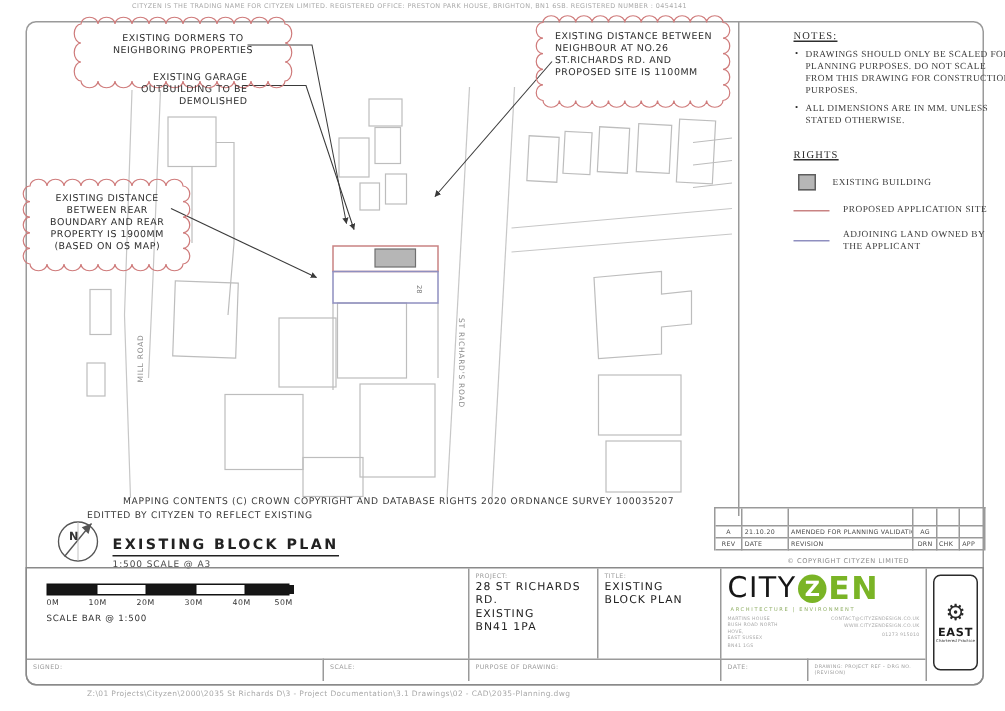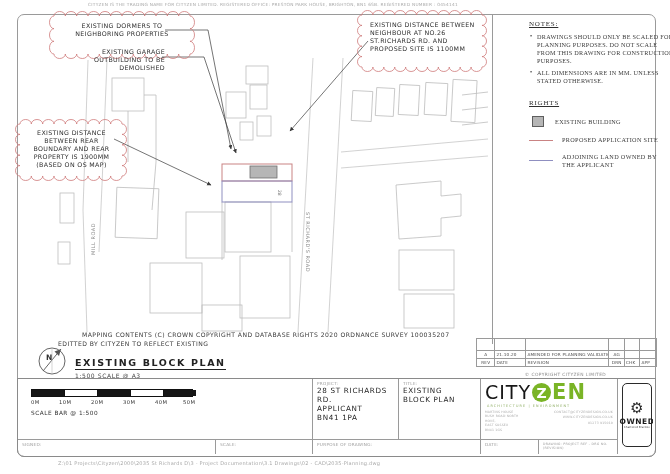--- a/index.html
+++ b/index.html
@@ -239,21 +239,21 @@
           <span style="left:152px;">50M</span>
         </div>
         <div class="sb-caption">SCALE BAR @ 1:500</div>
       </div>
     </div>
 
 
     <div class="tb-cell nT" style="grid-column:3;grid-row:1;">
       <span class="tb-label">PROJECT:</span>
       <div class="tb-value">28 ST RICHARDS RD.</div>
-      <div class="tb-value">APPLICANT</div>
+      <div class="tb-value">EXISTING</div>
       <div class="tb-value">BN41 1PA</div>
     </div>
 
     <div class="tb-cell nT" style="grid-column:4;grid-row:1;">
       <span class="tb-label">TITLE:</span>
       <div class="tb-value" style="width:62px;">EXISTING BLOCK PLAN</div>
     </div>
 
     <div class="tb-cell nT" style="grid-column:5 / span 2;grid-row:1;">
       <div class="logo-line">
@@ -274,21 +274,21 @@
           <div>CONTACT@CITYZENDESIGN.CO.UK</div>
           <div>WWW.CITYZENDESIGN.CO.UK</div>
           <div>01273 915010</div>
         </div>
       </div>
     </div>
 
     <div class="tb-cell nT" style="grid-column:7;grid-row:1 / span 2;">
       <div class="ciat-box">
         <span class="ciat-emblem">⚙</span>
-        <span class="ciat-name">OWNED</span>
+        <span class="ciat-name">EAST</span>
         <span class="ciat-sub">Chartered Practice</span>
       </div>
     </div>
 
     <div class="tb-cell nL" style="grid-column:1;grid-row:2;">
       <span class="tb-label">SIGNED:</span>
 
     </div>
     <div class="tb-cell" style="grid-column:2;grid-row:2;">
       <span class="tb-label">SCALE:</span>

